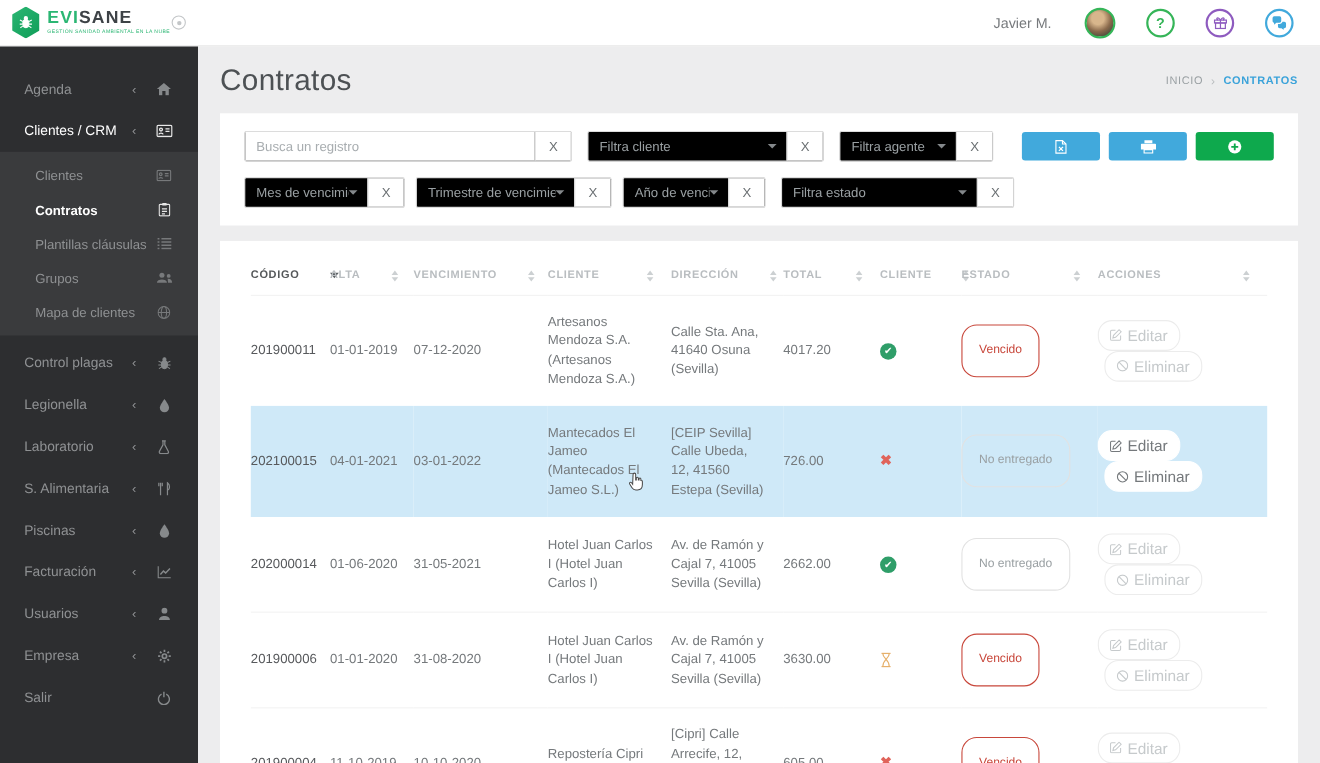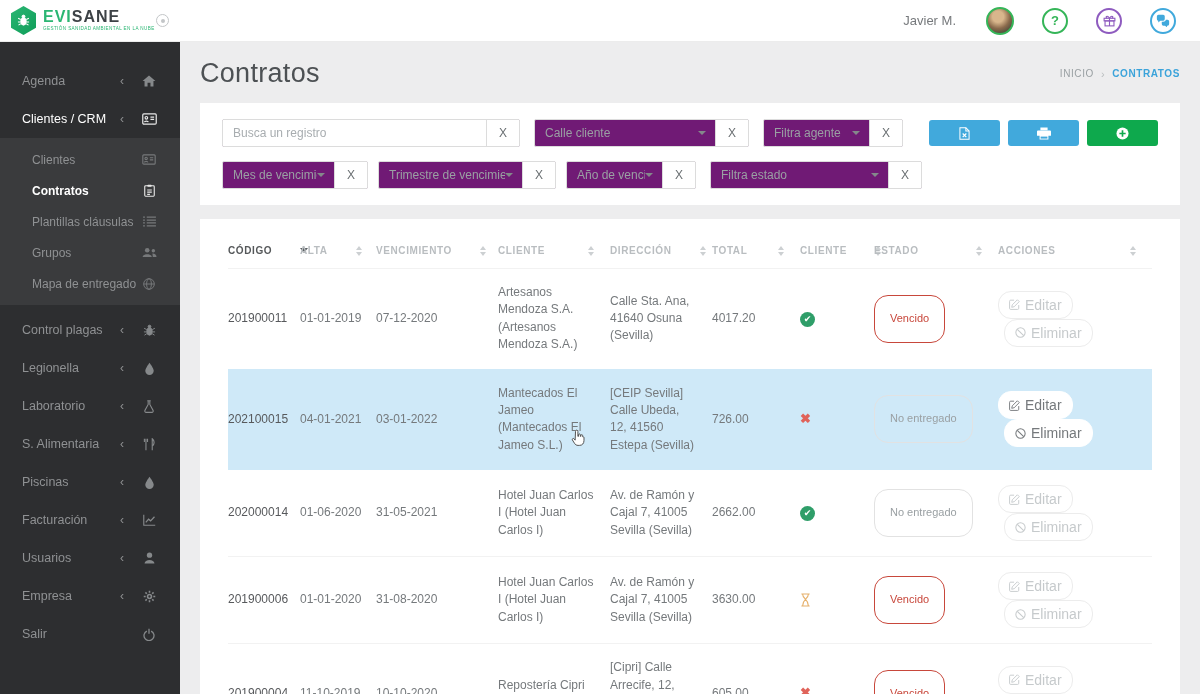--- a/index.html
+++ b/index.html
@@ -54,21 +54,21 @@
   .page-title { font-size:27px; font-weight:300; color:#4d5154; letter-spacing:.3px; }
   .breadcrumb { font-size:10px; letter-spacing:.6px; color:#9aa0a3; display:flex; gap:7px; align-items:center; }
   .breadcrumb .bc-link { color:#9aa0a3; cursor:pointer; }
   .breadcrumb .bc-sep { color:#b9bdbf; font-size:11px; }
   .breadcrumb .bc-current { color:#3ba3da; font-weight:bold; }
 
   .filter-panel { background:#fff; padding:16px 22px; }
   .f-row { display:flex; align-items:center; }
   .f-row + .f-row { margin-top:14px; }
   .fbox { display:flex; align-items:center; height:28px; border:1px solid #dcdcdc; border-radius:2px;
-          background:#701a75; font-size:12px; color:#9aa0a3; }
+          background:#000000; font-size:12px; color:#9aa0a3; }
   .fbox .flabel { flex:1; padding:0 10px; white-space:nowrap; overflow:hidden; }
   .fbox input { border:none; outline:none; flex:1; padding:0 10px; font-size:12px; height:100%;
                 font-family:"Liberation Sans",sans-serif; color:#6b7073; min-width:0; }
   .fbox input::placeholder { color:#a8adb0; }
   .fbox .fcaret { width:0; height:0; border-left:4px solid transparent; border-right:4px solid transparent;
                   border-top:4.5px solid #84888b; margin-right:9px; flex:0 0 auto; }
   .fbox .fclear { width:33px; align-self:stretch; border-left:1px solid #dcdcdc; display:flex;
                   align-items:center; justify-content:center; color:#6b7073; font-size:12px;
                   cursor:pointer; background:#fff; border-top:none;border-right:none;border-bottom:none;
                   font-family:"Liberation Sans",sans-serif; }
@@ -220,21 +220,21 @@
       <span class="s-ico">
         <svg width="15" height="11" viewBox="0 0 16 12" fill="currentColor">
           <circle cx="5.5" cy="3.5" r="2.5"></circle>
             <path d="M.5 11c0-4.2 10-4.2 10 0z"></path>
           <circle cx="12.2" cy="4.2" r="1.9"></circle>
             <path d="M11.2 7.1c2.4-.3 4.4 1.1 4.4 3.9h-4z"></path>
         </svg>
       </span>
     </div>
     <div class="sub-item">
-      <span class="lbl">Mapa de entregado</span>
+      <span class="lbl">Mapa de clientes</span>
       <span class="s-ico">
         <svg width="12" height="12" viewBox="0 0 14 14" fill="none" stroke="currentColor" stroke-width="1.1">
           <circle cx="7" cy="7" r="6.2"></circle>
             <ellipse cx="7" cy="7" rx="2.8" ry="6.2"></ellipse>
             <path d="M.8 7h12.4"></path>
         </svg>
       </span>
     </div>
   </div>
 
@@ -337,21 +337,21 @@
     </div>
   </div>
 
   <div class="filter-panel">
     <div class="f-row">
       <div class="fbox w-search">
         <input type="text" placeholder="Busca un registro" style="">
         <button class="fclear">X</button>
       </div>
       <div class="fbox w-cliente">
-        <span class="flabel">Calle cliente</span>
+        <span class="flabel">Filtra cliente</span>
         <span class="fcaret"></span>
         <button class="fclear">X</button>
       </div>
       <div class="fbox w-agente">
         <span class="flabel">Filtra agente</span>
         <span class="fcaret"></span>
         <button class="fclear">X</button>
       </div>
       <div class="btn-group">
         <button class="tool-btn tool-blue">

